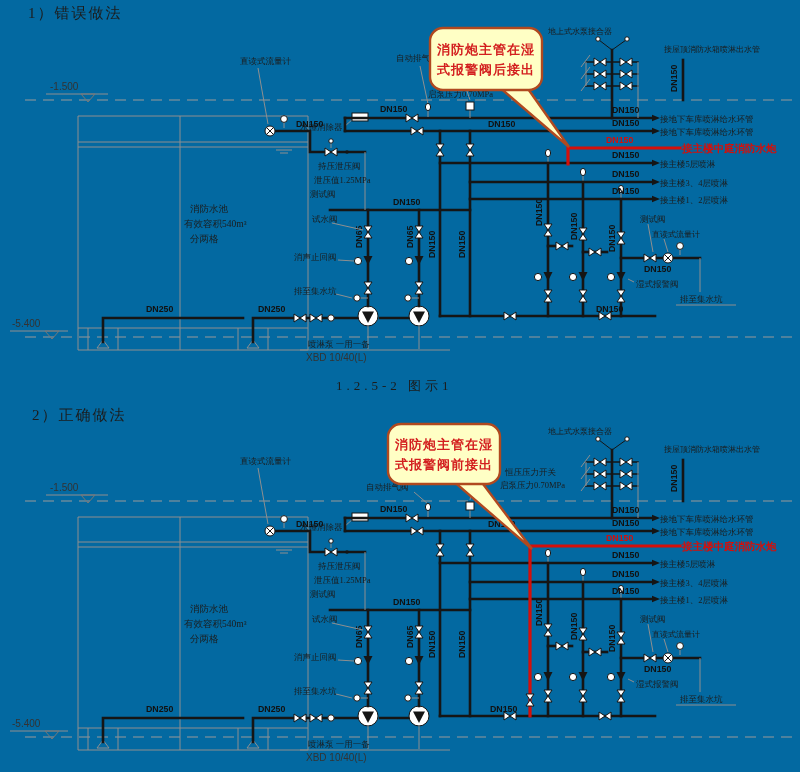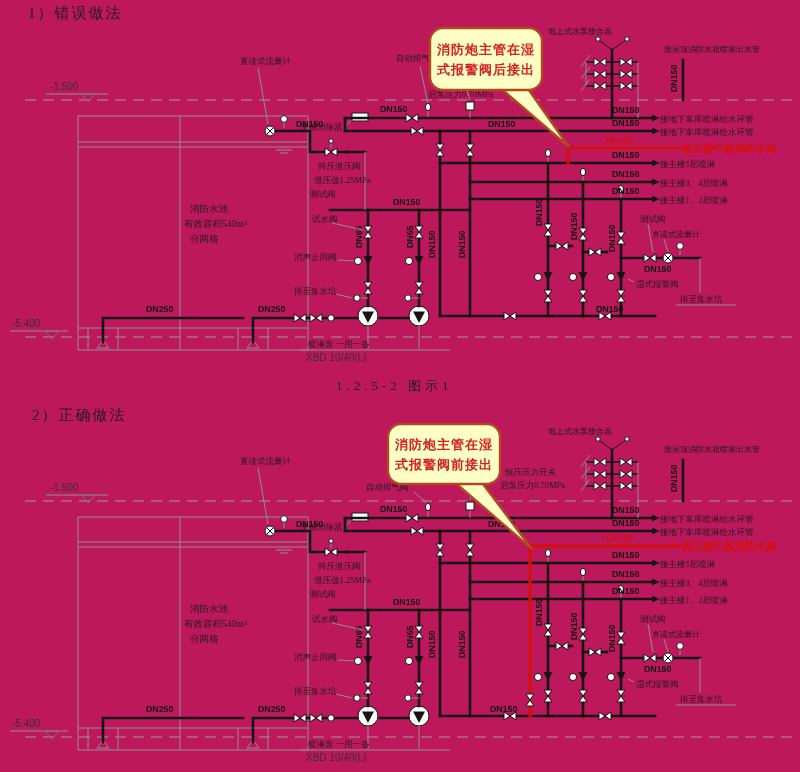--- a/index.html
+++ b/index.html
@@ -1,16 +1,16 @@
 <!DOCTYPE html>
 <html><head>
 <meta charset="utf-8">
 <style>
   html,body{margin:0;padding:0;background:#ffffff;}
-  .page{width:800px;height:772px;position:relative;background:#be185d;overflow:hidden;}
+  .page{width:800px;height:772px;position:relative;background:#0369a1;overflow:hidden;}
   svg text{font-family:"Liberation Serif","DejaVu Serif",serif;fill:#1c1c1c;}
   .ttl{font-size:15px;letter-spacing:2px;}
   .cap{font-size:13px;letter-spacing:4px;}
   .zh{font-size:8.5px;}
   .zh8{font-size:8px;}
   .tank{font-size:9.5px;}
   .lvl{font-size:10px;font-family:"Liberation Sans","DejaVu Sans",sans-serif;fill:#333;}
   .dn{font-family:"Liberation Sans","DejaVu Sans",sans-serif;font-size:8.8px;font-weight:bold;fill:#111;}
   .dnr{font-family:"Liberation Sans","DejaVu Sans",sans-serif;font-size:8.8px;font-weight:bold;fill:#d50f0a;}
   .redlbl{font-size:10.5px;font-weight:bold;fill:#d50f0a;}

